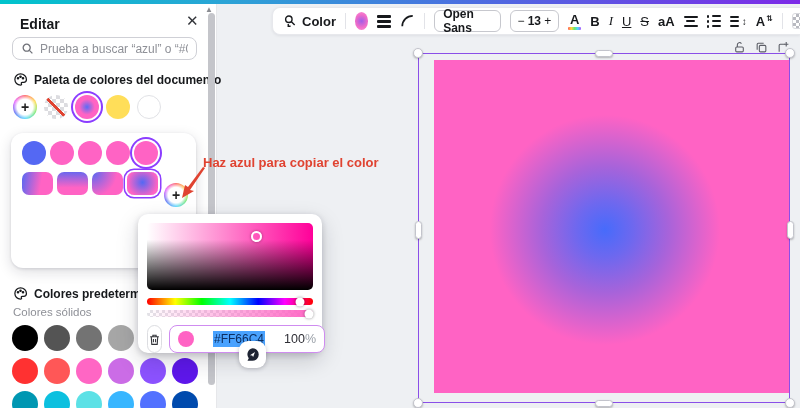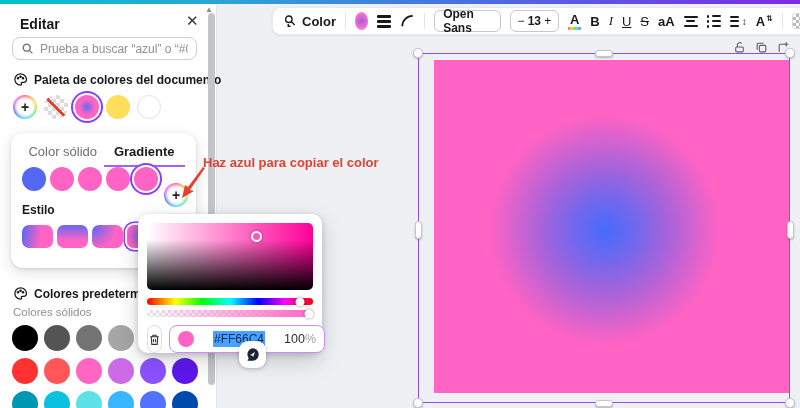--- a/index.html
+++ b/index.html
@@ -245,33 +245,28 @@
   <span class="cir sw-none"></span>
   <span class="cir sw-grad-sel"></span>
   <span class="cir" style="background: rgb(255, 222, 89);"></span>
   <span class="cir sw-border" style="background: rgb(255, 255, 255);"></span>
 </div>
 
 <div class="abs scroll-up">▲</div>
 <div class="abs scrollbar"></div>
 
 <div class="abs tabs-card">
-  <div class="tab-row">
-    <div class="tab">Color sólido</div>
-    <div class="tab sel">Gradiente</div>
-  </div>
   <div class="grad-colors">
   <span class="gc" style="background: rgb(84, 104, 243);"></span>
       <span class="gc" style="background: rgb(255, 99, 196);"></span>
       <span class="gc" style="background: rgb(255, 99, 196);"></span>
       <span class="gc" style="background: rgb(255, 99, 196);"></span>
       <span class="gc" style="background: rgb(255, 99, 196);"></span>
     </div>
   <span class="cir sw-add" style="position:absolute; left:153px; top:50px;">+</span>
-  <div class="ge-title" style="margin-top:12px;">Estilo</div>
   <div class="style-row">
   <span class="style-sw" style="background: linear-gradient(100deg, rgb(84, 104, 243) 0%, rgb(255, 99, 196) 60%);"></span>
       <span class="style-sw" style="background: linear-gradient(rgb(106, 103, 238) 0%, rgb(255, 99, 196) 68%);"></span>
       <span class="style-sw" style="background: radial-gradient(circle at 0% 0%, rgb(84, 104, 243) 0%, rgb(255, 99, 196) 65%);"></span>
       <span class="style-sw" style="background: radial-gradient(circle at 50% 45%, rgb(84, 104, 243) 0%, rgb(255, 99, 196) 75%);"></span>
     </div>
 </div>
 
 <div class="abs sec-title preset-title">
   <span>

